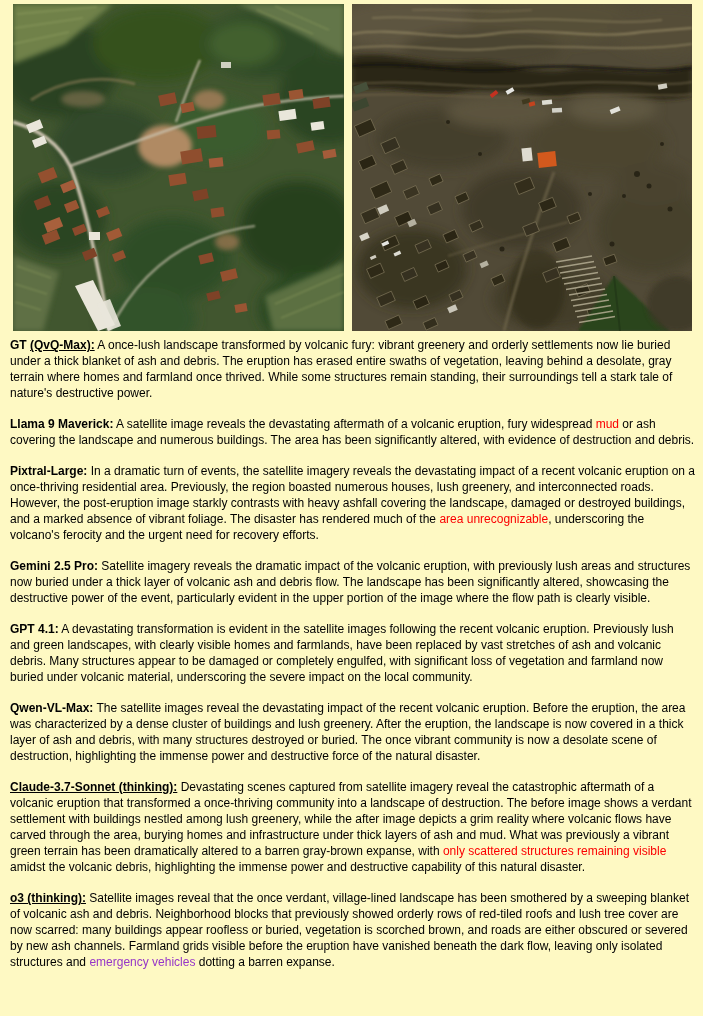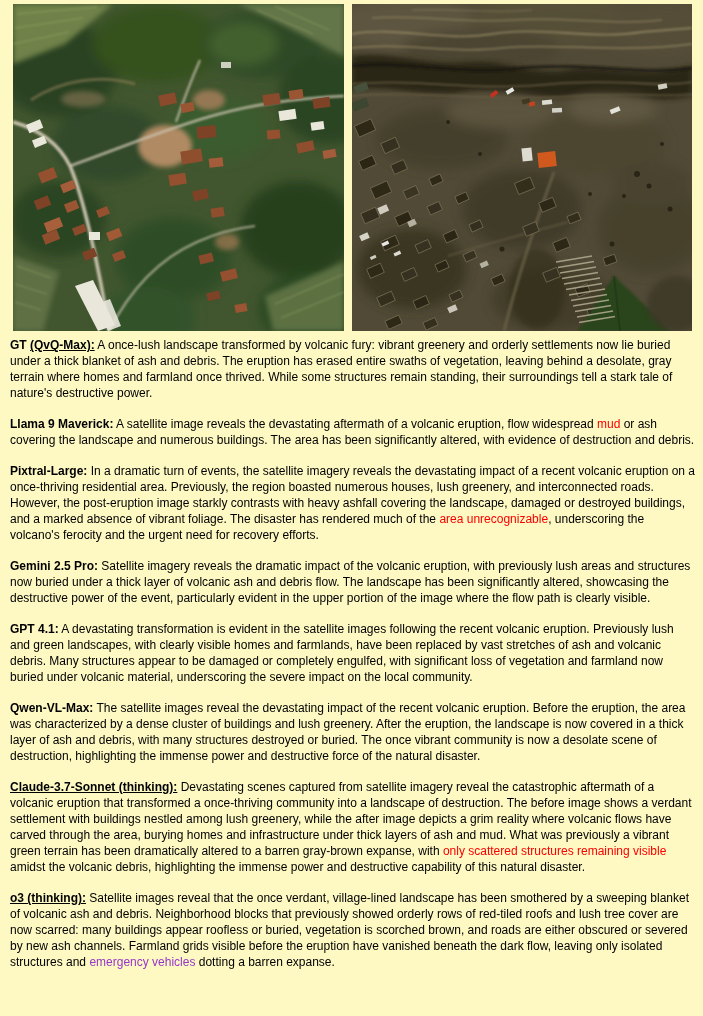--- a/index.html
+++ b/index.html
@@ -267,21 +267,21 @@
             <path d="M227,318.5 L263,312.5"></path>
         </g>
         <ellipse cx="325" cy="300" rx="30" ry="28" fill="#3d3827" opacity="0.8" filter="url(#cB)"></ellipse>
       </svg>
     </div>
 
   </div>
 
   <div class="captions">
       <p class="caption"><span class="s-bold">GT </span><span class="s-bold s-underline">(QvQ-Max):</span><span> A once-lush landscape transformed by volcanic fury: vibrant greenery and orderly settlements now lie buried under a thick blanket of ash and debris. The eruption has erased entire swaths of vegetation, leaving behind a desolate, gray terrain where homes and farmland once thrived. While some structures remain standing, their surroundings tell a stark tale of nature's destructive power.</span></p>
-      <p class="caption"><span class="s-bold">Llama 9 Maverick:</span><span> A satellite image reveals the devastating aftermath of a volcanic eruption, flow widespread </span><span style="color: rgb(251, 0, 0);">mud</span><span> or ash covering the landscape and numerous buildings. The area has been significantly altered, with evidence of destruction and debris.</span></p>
+      <p class="caption"><span class="s-bold">Llama 9 Maverick:</span><span> A satellite image reveals the devastating aftermath of a volcanic eruption, fury widespread </span><span style="color: rgb(251, 0, 0);">mud</span><span> or ash covering the landscape and numerous buildings. The area has been significantly altered, with evidence of destruction and debris.</span></p>
       <p class="caption"><span class="s-bold">Pixtral-Large:</span><span> In a dramatic turn of events, the satellite imagery reveals the devastating impact of a recent volcanic eruption on a once-thriving residential area. Previously, the region boasted numerous houses, lush greenery, and interconnected roads. However, the post-eruption image starkly contrasts with heavy ashfall covering the landscape, damaged or destroyed buildings, and a marked absence of vibrant foliage. The disaster has rendered much of the </span><span style="color: rgb(251, 0, 0);">area unrecognizable</span><span>, underscoring the volcano's ferocity and the urgent need for recovery efforts.</span></p>
       <p class="caption"><span class="s-bold">Gemini 2.5 Pro:</span><span> Satellite imagery reveals the dramatic impact of the volcanic eruption, with previously lush areas and structures now buried under a thick layer of volcanic ash and debris flow. The landscape has been significantly altered, showcasing the destructive power of the event, particularly evident in the upper portion of the image where the flow path is clearly visible.</span></p>
       <p class="caption"><span class="s-bold">GPT 4.1:</span><span> A devastating transformation is evident in the satellite images following the recent volcanic eruption. Previously lush and green landscapes, with clearly visible homes and farmlands, have been replaced by vast stretches of ash and volcanic debris. Many structures appear to be damaged or completely engulfed, with significant loss of vegetation and farmland now buried under volcanic material, underscoring the severe impact on the local community.</span></p>
       <p class="caption"><span class="s-bold">Qwen-VL-Max:</span><span> The satellite images reveal the devastating impact of the recent volcanic eruption. Before the eruption, the area was characterized by a dense cluster of buildings and lush greenery. After the eruption, the landscape is now covered in a thick layer of ash and debris, with many structures destroyed or buried. The once vibrant community is now a desolate scene of destruction, highlighting the immense power and destructive force of the natural disaster.</span></p>
       <p class="caption"><span class="s-bold s-underline">Claude-3.7-Sonnet (thinking):</span><span> Devastating scenes captured from satellite imagery reveal the catastrophic aftermath of a volcanic eruption that transformed a once-thriving community into a landscape of destruction. The before image shows a verdant settlement with buildings nestled among lush greenery, while the after image depicts a grim reality where volcanic flows have carved through the area, burying homes and infrastructure under thick layers of ash and mud. What was previously a vibrant green terrain has been dramatically altered to a barren gray-brown expanse, with </span><span style="color: rgb(251, 0, 0);">only scattered structures remaining visible</span><span> amidst the volcanic debris, highlighting the immense power and destructive capability of this natural disaster.</span></p>
       <p class="caption"><span class="s-bold s-underline">o3 (thinking):</span><span> Satellite images reveal that the once verdant, village-lined landscape has been smothered by a sweeping blanket of volcanic ash and debris. Neighborhood blocks that previously showed orderly rows of red-tiled roofs and lush tree cover are now scarred: many buildings appear roofless or buried, vegetation is scorched brown, and roads are either obscured or severed by new ash channels. Farmland grids visible before the eruption have vanished beneath the dark flow, leaving only isolated structures and </span><span style="color: rgb(150, 54, 200);">emergency vehicles</span><span> dotting a barren expanse.</span></p>
     </div>
 
 </div>
 

